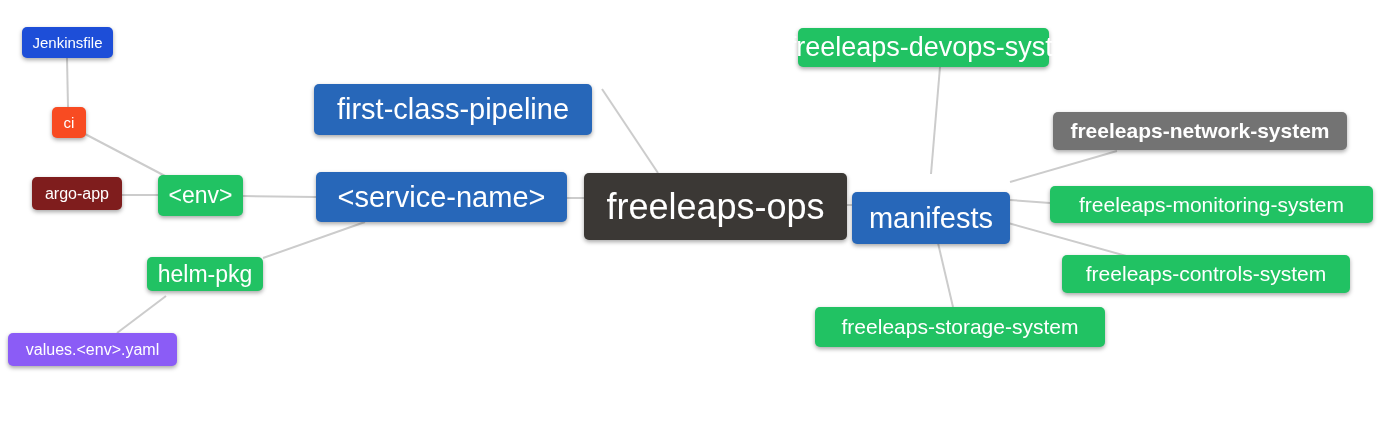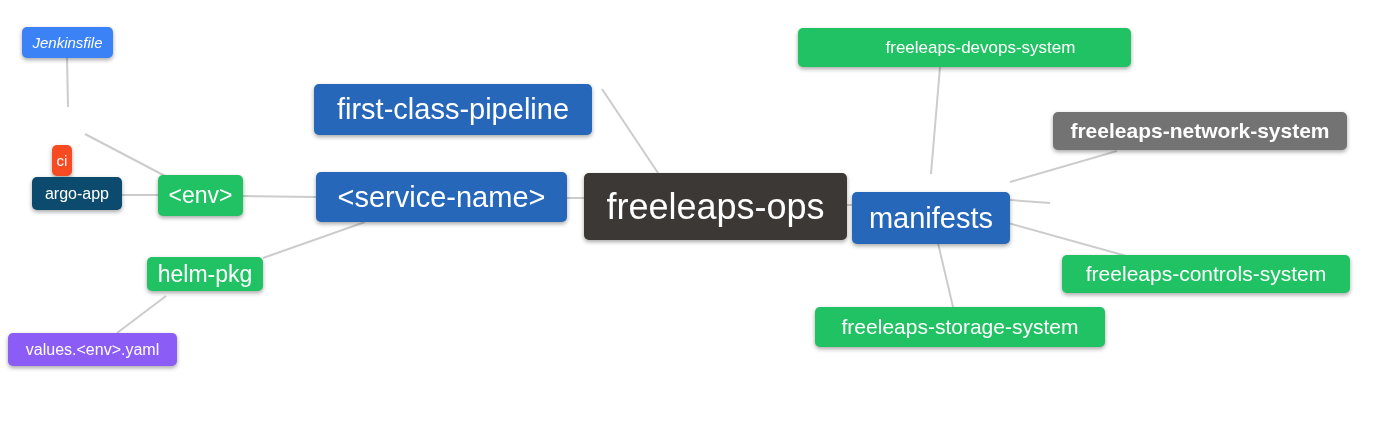--- a/index.html
+++ b/index.html
@@ -32,30 +32,30 @@
     color: #ffffff;
     border-radius: 5px;
     box-shadow: 0 2px 4px rgba(0,0,0,0.35);
     white-space: nowrap;
     cursor: pointer;
     box-sizing: border-box;
     user-select: none;
   }
   
   .n-jenkinsfile { left: 22px;  top: 27px;  width: 91px;  height: 31px; font-size: 15px; }
-  .n-ci          { left: 52px;  top: 107px; width: 20px;  height: 31px; font-size: 15px; margin-top: 38px; }
+  .n-ci          { left: 52px;  top: 107px; width: 34px;  height: 31px; font-size: 15px; }
   .n-argo-app    { left: 32px;  top: 177px; width: 90px;  height: 33px; font-size: 16px; }
   .n-env         { left: 158px; top: 175px; width: 85px;  height: 41px; font-size: 23px; }
   .n-helm-pkg    { left: 147px; top: 257px; width: 116px; height: 34px; font-size: 23px; }
   .n-values      { left: 8px;   top: 333px; width: 169px; height: 33px; font-size: 16px; }
   .n-fcp         { left: 314px; top: 38px;  width: 278px; height: 51px; font-size: 29px; margin-top: 46px; }
   .n-service     { left: 316px; top: 172px; width: 251px; height: 50px; font-size: 29px; }
   .n-ops         { left: 584px; top: 173px; width: 263px; height: 67px; font-size: 36px; }
   .n-manifests   { left: 852px; top: 192px; width: 158px; height: 52px; font-size: 29px; }
-  .n-devops      { left: 798px; top: 28px;  width: 333px; height: 39px; font-size: 17px; padding-left: 32px; }
+  .n-devops      { left: 798px; top: 28px;  width: 251px; height: 39px; font-size: 27px; padding-left: 32px; }
   .n-network     { left: 1053px;top: 112px; width: 294px; height: 38px; font-size: 21px; }
   .n-monitoring  { left: 1050px;top: 186px; width: 323px; height: 37px; font-size: 21px; }
   .n-controls    { left: 1062px;top: 255px; width: 288px; height: 38px; font-size: 21px; }
   .n-storage     { left: 815px; top: 307px; width: 290px; height: 40px; font-size: 21px; }
 </style>
 </head>
 <body style="background: rgb(255, 255, 255);">
 
 <div class="canvas">
 
@@ -69,28 +69,29 @@
     <line class="edge" x1="602" y1="89" x2="658" y2="173" stroke-width="2" stroke="#cccccc"></line>
     <line class="edge" x1="567" y1="198" x2="584" y2="198" stroke-width="2" stroke="#cccccc"></line>
     <line class="edge" x1="847" y1="205" x2="852" y2="205" stroke-width="2" stroke="#cccccc"></line>
     <line class="edge" x1="940" y1="67" x2="931" y2="174" stroke-width="2" stroke="#cccccc"></line>
     <line class="edge" x1="1010" y1="182" x2="1117" y2="151" stroke-width="2" stroke="#cccccc"></line>
     <line class="edge" x1="1010" y1="200" x2="1050" y2="203" stroke-width="2" stroke="#cccccc"></line>
     <line class="edge" x1="1008" y1="223" x2="1130" y2="257" stroke-width="2" stroke="#cccccc"></line>
     <line class="edge" x1="934" y1="226" x2="953" y2="307" stroke-width="2" stroke="#cccccc"></line>
   </svg>
 
-  <div class="node n-jenkinsfile" style="background: #3b82f6; color: rgb(255, 255, 255); font-style: italic;">Jenkinsfile</div>
+  <div class="node n-jenkinsfile" style="background: #1d4ed8; color: rgb(255, 255, 255);">Jenkinsfile</div>
   <div class="node n-ci" style="background: rgb(248, 75, 34); color: rgb(255, 255, 255);">ci</div>
-  <div class="node n-argo-app" style="background: #0c4a6e; color: rgb(255, 255, 255);">argo-app</div>
+  <div class="node n-argo-app" style="background: #7f1d1d; color: rgb(255, 255, 255);">argo-app</div>
   <div class="node n-env" style="background: rgb(33, 194, 99); color: rgb(255, 255, 255);">&lt;env&gt;</div>
   <div class="node n-helm-pkg" style="background: rgb(33, 194, 99); color: rgb(255, 255, 255);">helm-pkg</div>
   <div class="node n-values" style="background: #8b5cf6; color: rgb(255, 255, 255);">values.&lt;env&gt;.yaml</div>
   <div class="node n-fcp" style="background: rgb(39, 103, 185); color: rgb(255, 255, 255);">first-class-pipeline</div>
   <div class="node n-service" style="background: rgb(39, 103, 185); color: rgb(255, 255, 255);">&lt;service-name&gt;</div>
   <div class="node n-ops" style="background: rgb(59, 56, 53); color: rgb(255, 255, 255);">freeleaps-ops</div>
   <div class="node n-manifests" style="background: rgb(39, 103, 185); color: rgb(255, 255, 255);">manifests</div>
   <div class="node n-devops" style="background: rgb(33, 194, 99); color: rgb(255, 255, 255);">freeleaps-devops-system</div>
   <div class="node n-network" style="background: #737373; color: rgb(255, 255, 255); font-weight: bold;">freeleaps-network-system</div>
+  <div class="node n-monitoring" style="background: rgb(33, 194, 99); color: rgb(255, 255, 255);">freeleaps-monitoring-system</div>
   <div class="node n-controls" style="background: rgb(33, 194, 99); color: rgb(255, 255, 255);">freeleaps-controls-system</div>
   <div class="node n-storage" style="background: rgb(33, 194, 99); color: rgb(255, 255, 255);">freeleaps-storage-system</div>
 
 </div>
 
 </body></html>

